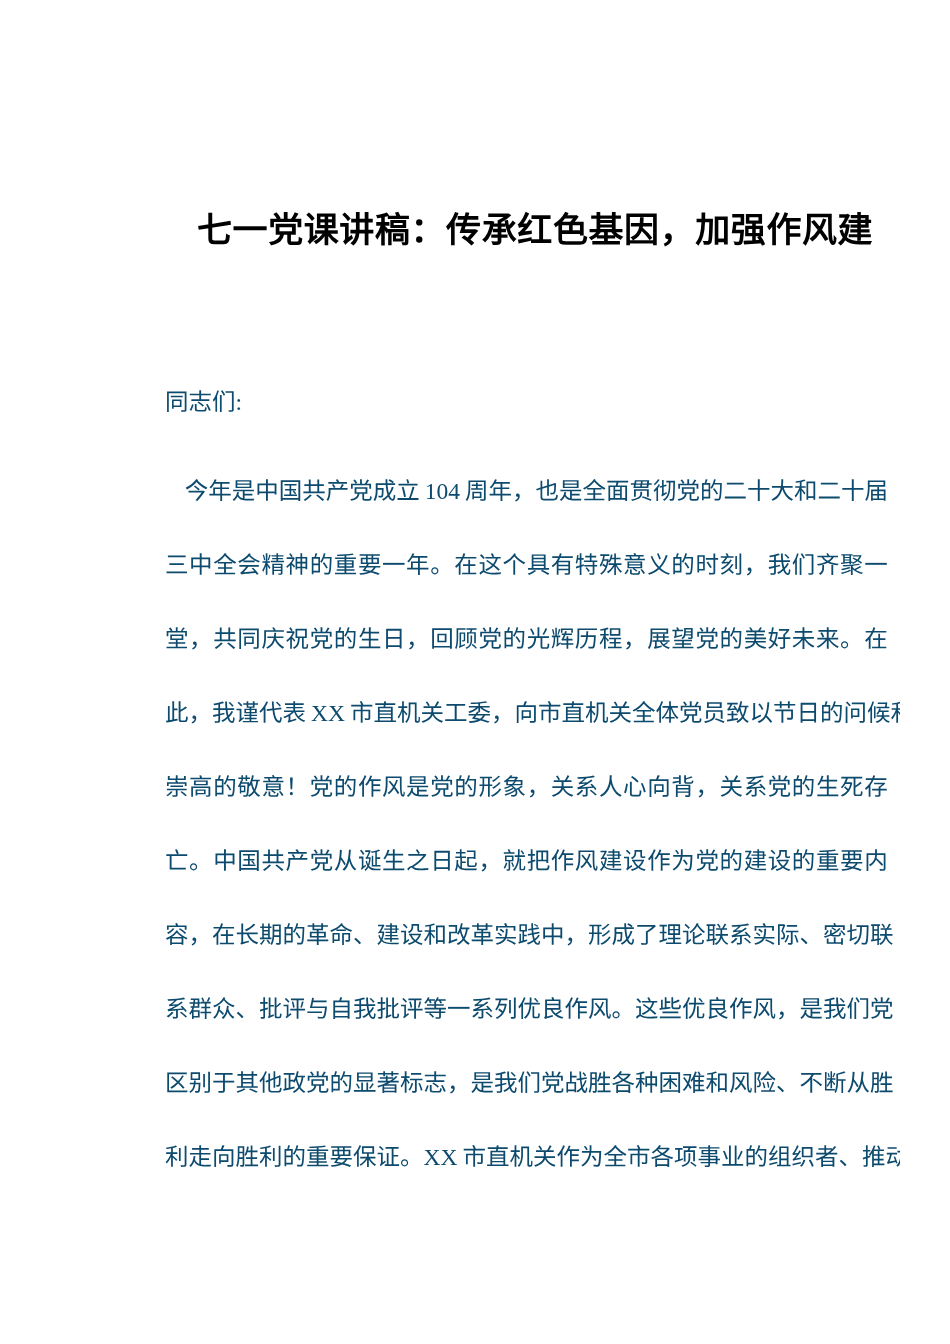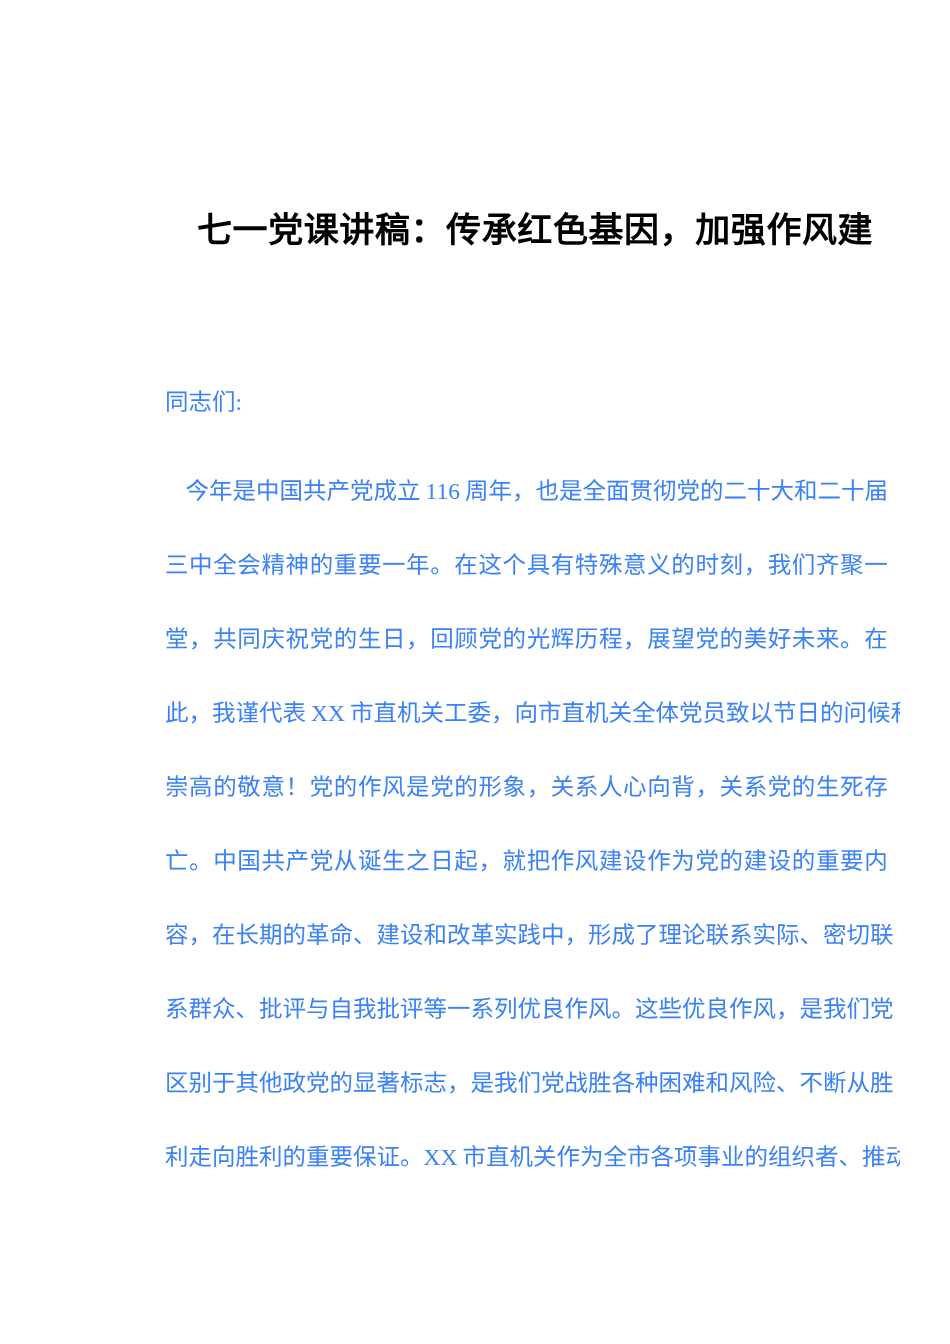--- a/index.html
+++ b/index.html
@@ -60,21 +60,21 @@
     top: 378px;
     width: 723px;
   }
 
   .body-line {
     display: block;
     height: 74px;
     line-height: 74px;
     font-family: "Liberation Serif", "DejaVu Serif", serif;
     font-size: 23.5px;
-    color: #3b82f6;
+    color: #0c4a6e;
     white-space: pre;
     letter-spacing: 0;
   }
 
   
   .body-line.salutation {
     height: 72px;
     line-height: 40px;
   }
 
@@ -113,21 +113,21 @@
         <span class="ch">年</span>
         <span class="ch">是</span>
         <span class="ch">中</span>
         <span class="ch">国</span>
         <span class="ch">共</span>
         <span class="ch">产</span>
         <span class="ch">党</span>
         <span class="ch">成</span>
         <span class="ch">立</span>
         <span class="ch" style="width: 5px;">&nbsp;</span>
-        <span class="ch">116</span>
+        <span class="ch">104</span>
         <span class="ch" style="width: 5px;">&nbsp;</span>
         <span class="ch">周</span>
         <span class="ch">年</span>
         <span class="ch">，</span>
         <span class="ch">也</span>
         <span class="ch">是</span>
         <span class="ch">全</span>
         <span class="ch">面</span>
         <span class="ch">贯</span>
         <span class="ch">彻</span>

